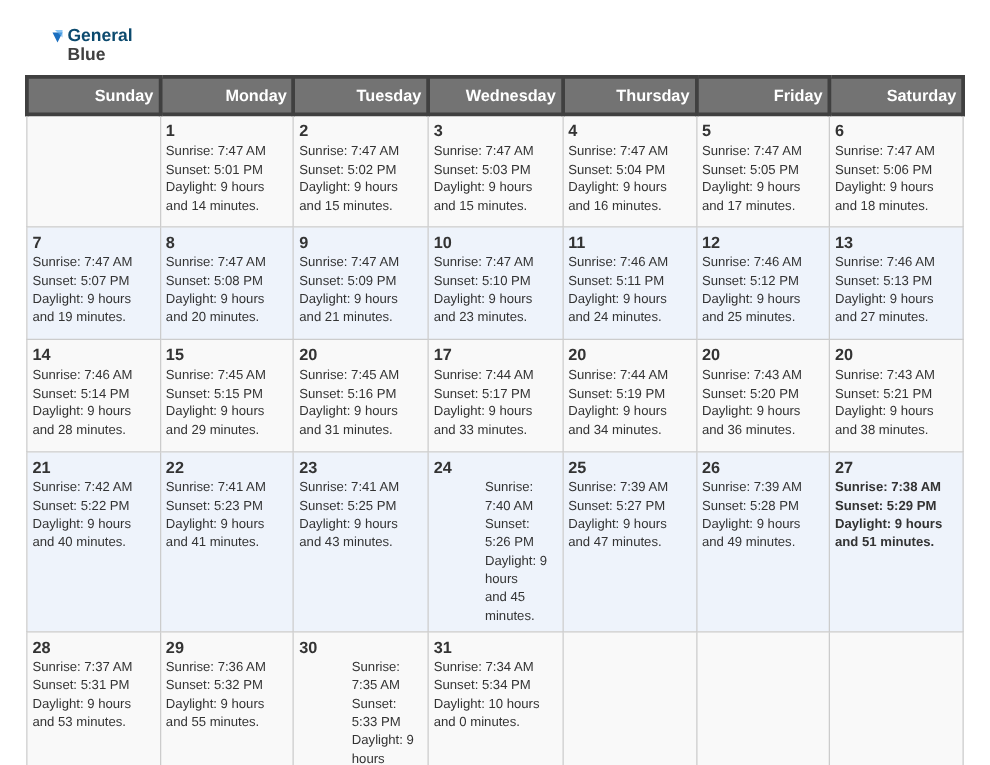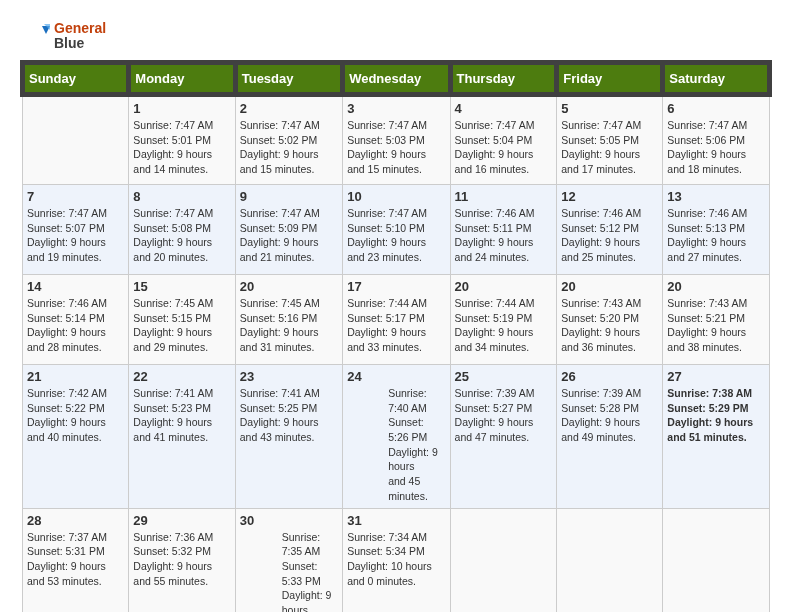--- a/index.html
+++ b/index.html
@@ -32,27 +32,27 @@
     .calendar-subtitle {
       font-size: 14px;
       color: #555;
     }
     table {
       width: 100%;
       border-collapse: collapse;
       font-size: 11px;
     }
     thead tr th {
-      background-color: #4d7c0f;
+      background-color: #737373;
       color: #fff;
       padding: 6px 4px;
-      text-align: left;
+      text-align: right;
       font-size: 13px;
       font-weight: bold;
-      border: 5px solid #404040;
+      border: 3px solid #404040;
     }
     tbody tr td {
       border: 1px solid #ccc;
       vertical-align: top;
       padding: 4px;
       height: 90px;
       width: 108px;
       color: #333;
     }
     tbody tr:nth-child(odd) td {
@@ -80,21 +80,21 @@
 <body>
 
 <div class="header-area">
   <div class="logo">
   <div style="display:flex;align-items:center;gap:2px;">
     <svg width="32" height="32" viewBox="0 0 32 32">
       <polygon points="22,6 30,6 26,14" fill="#1a6ebf"></polygon>
       <polygon points="24,4 30,4 30,10" fill="#5aacee" opacity="0.7"></polygon>
     </svg>
     <div style="line-height:1.1;font-size:14px;font-weight:bold;">
-      <div style="color:#c2410c;">General</div>
+      <div style="color:#0c4a6e;">General</div>
       <div style="color:#404040;">Blue</div>
     </div>
   </div>
     </div>
   <div class="title-area">
     <div class="calendar-title"></div>
     <div class="calendar-subtitle"></div>
   </div>
 </div>
 

